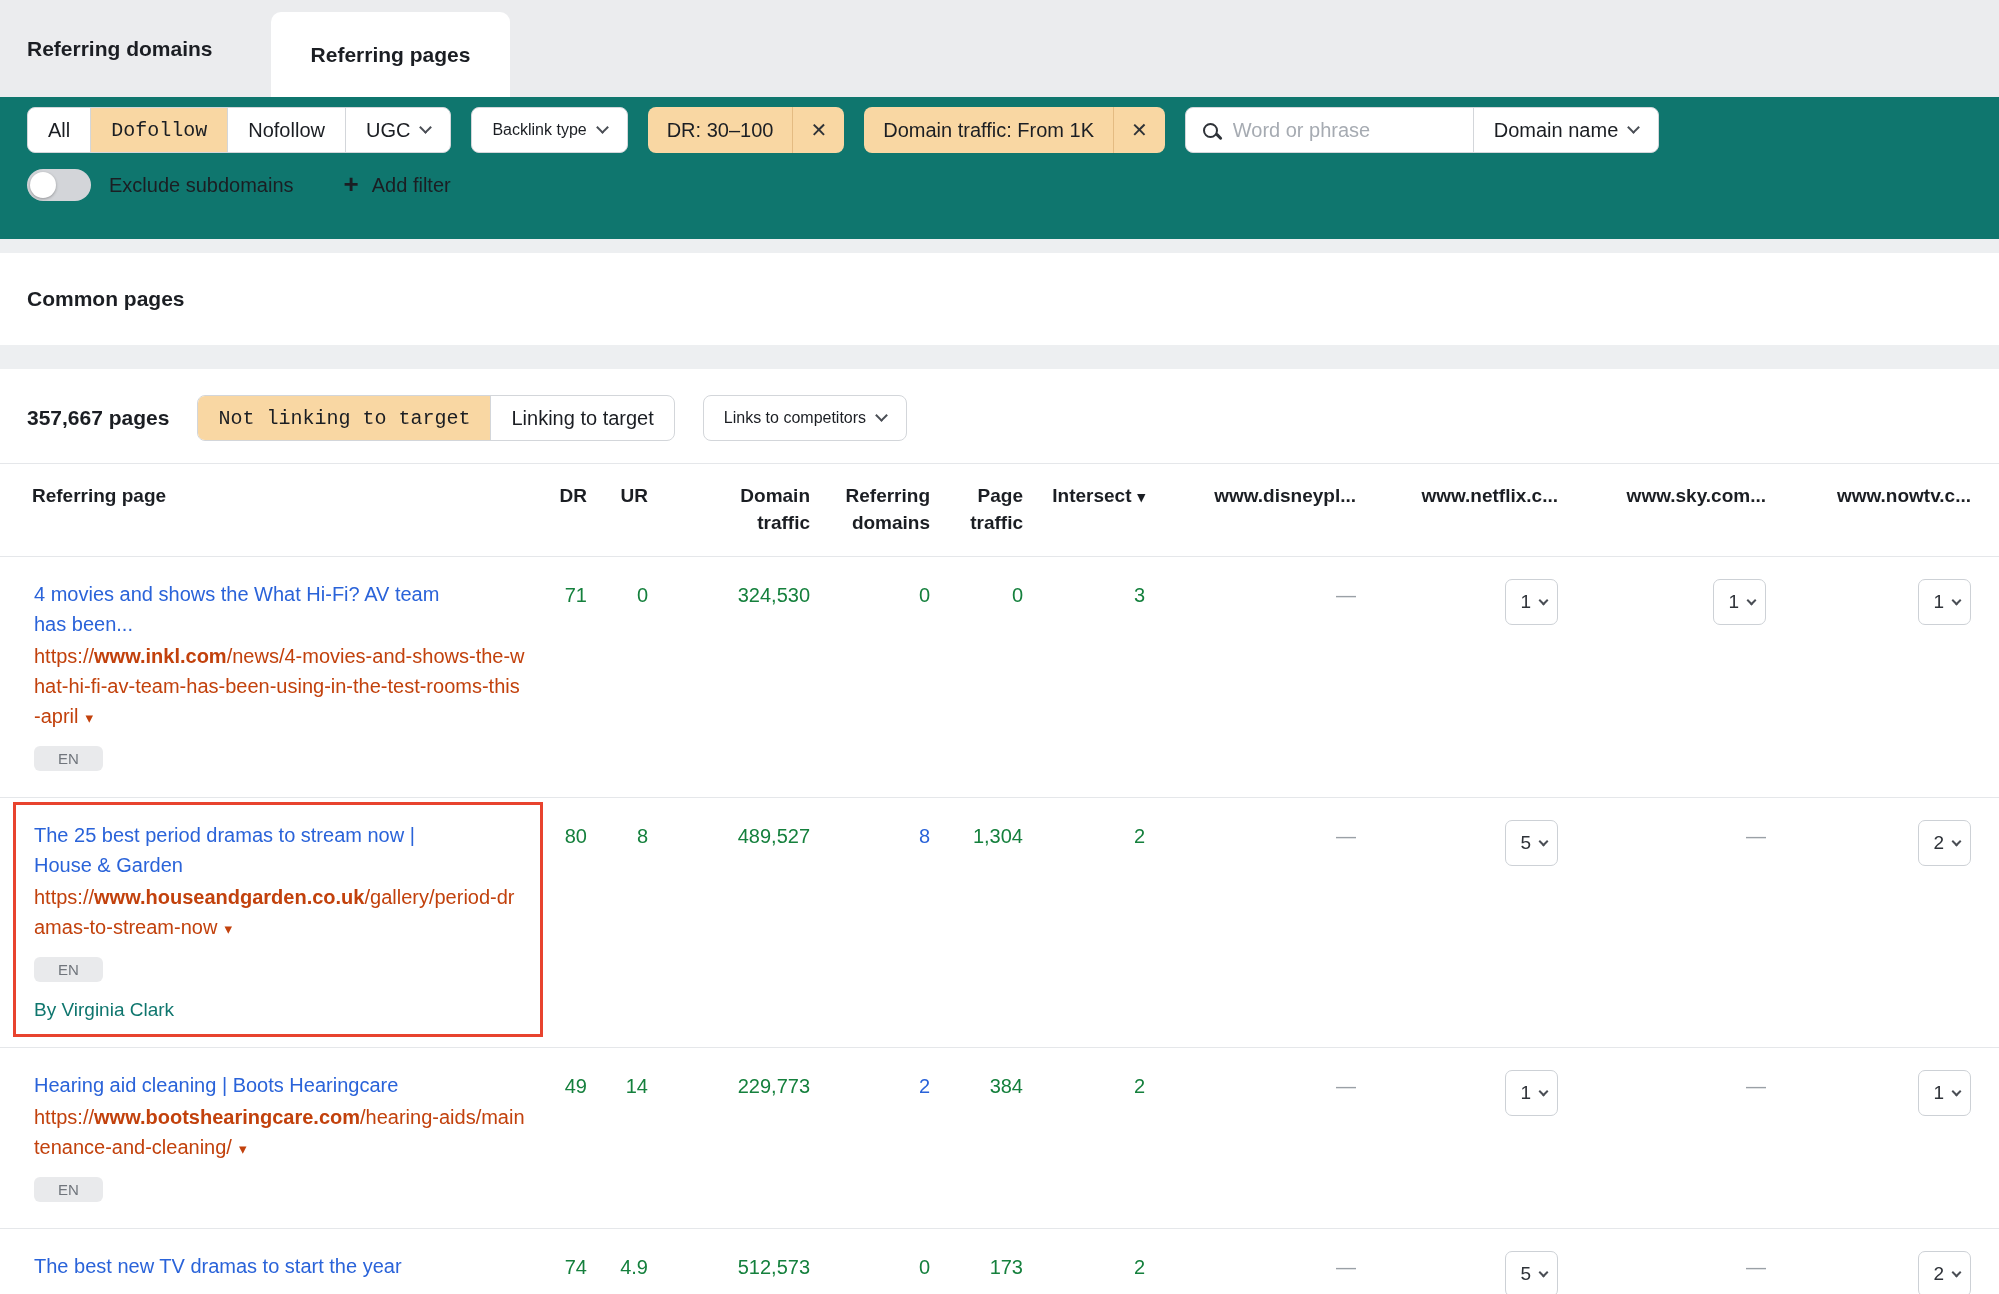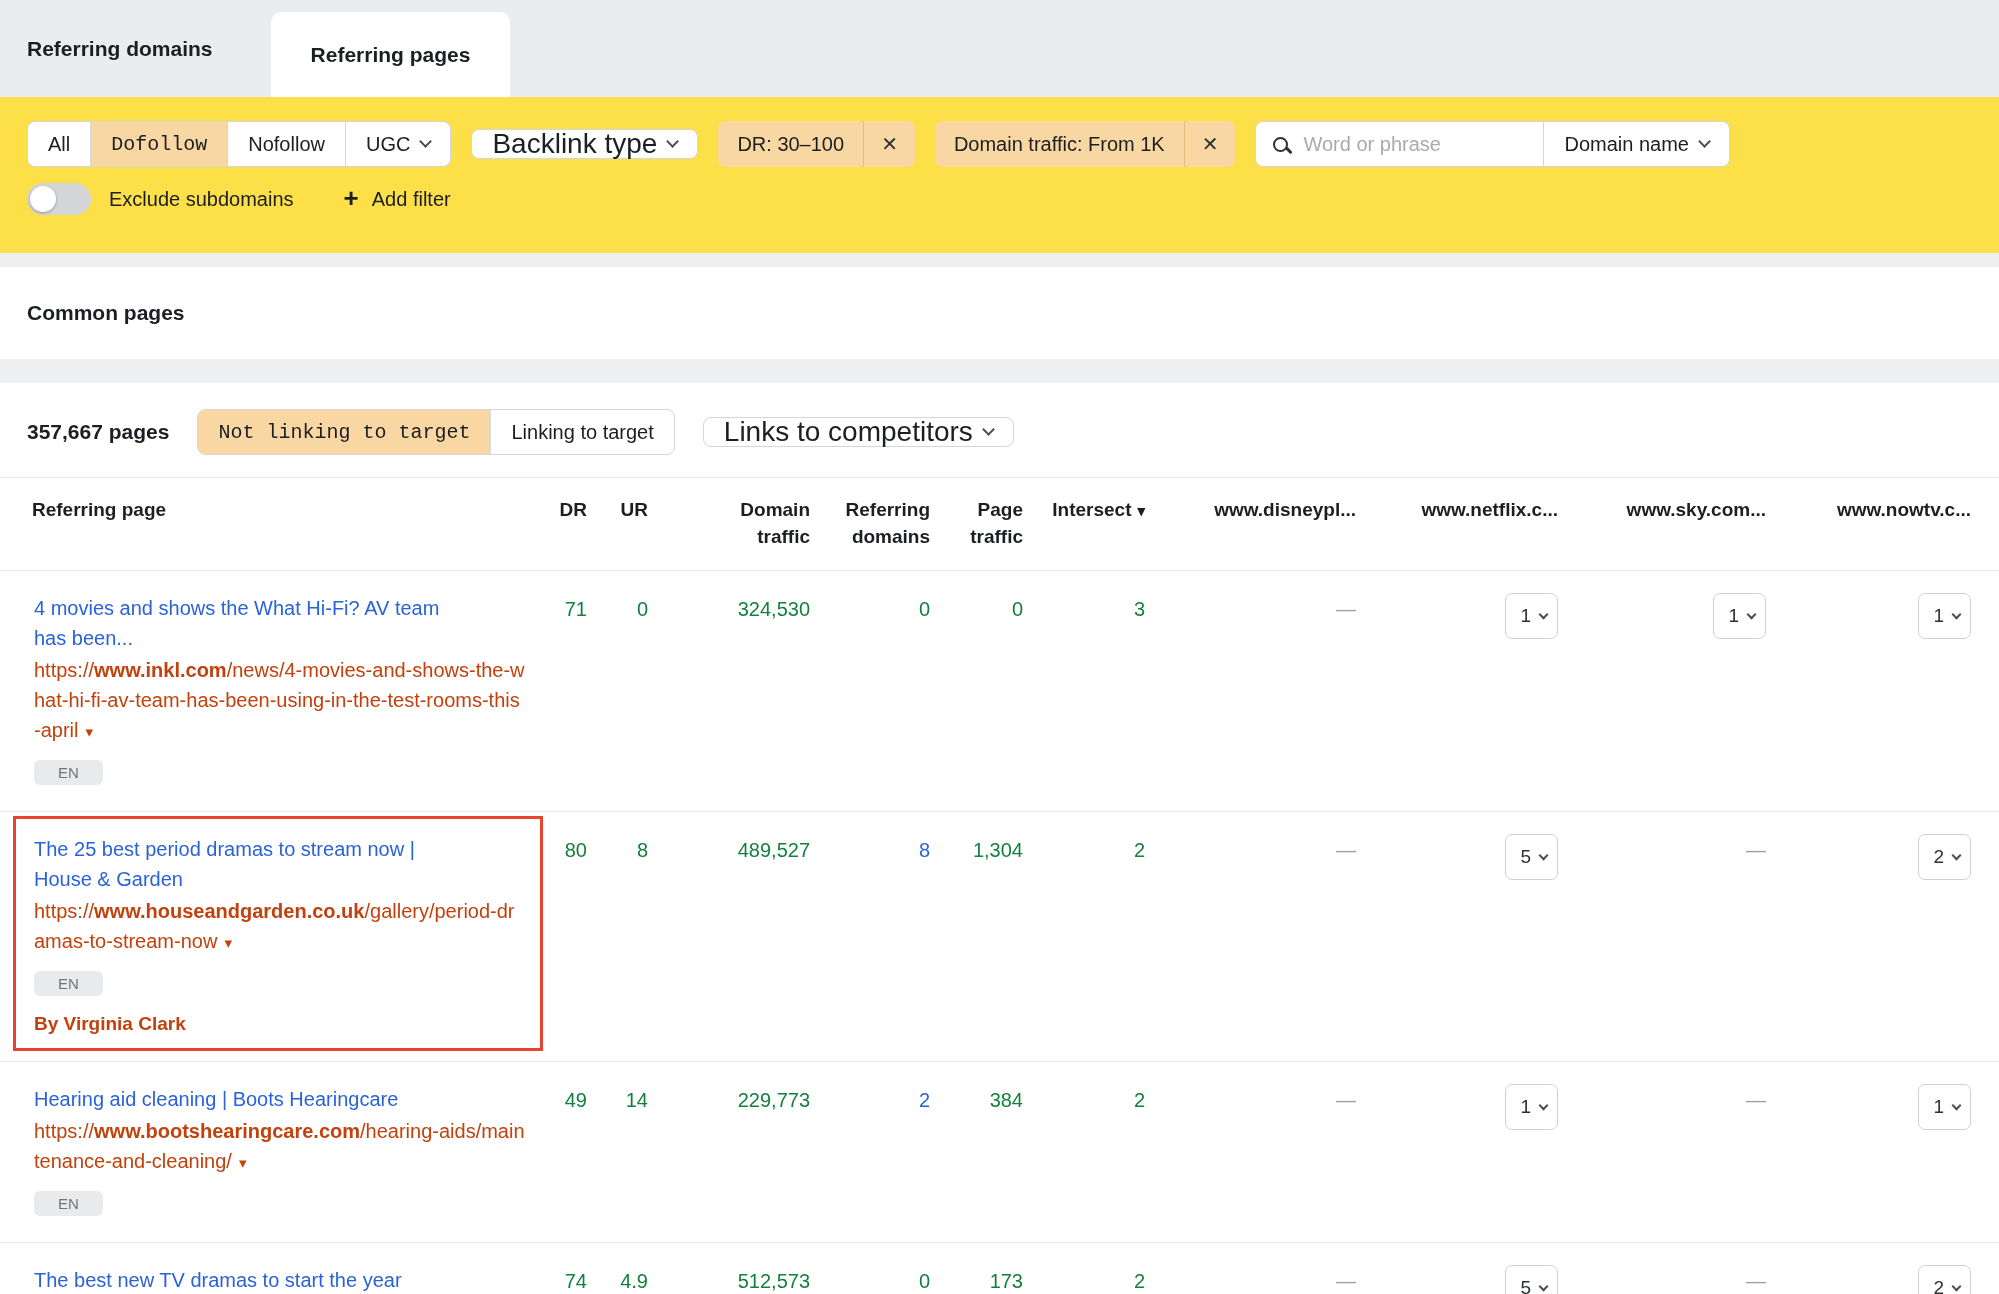--- a/index.html
+++ b/index.html
@@ -8,29 +8,29 @@
     width:1999px; height:1294px; overflow:hidden;
     font-family:"Liberation Sans", sans-serif;
     color:#1b1e23; background:#fff;
   }
   
   .tabs-bar { height:97px; background:#ebecee; display:flex; align-items:stretch; padding-left:27px; }
   .tab { font-weight:700; font-size:21px; display:flex; align-items:center; white-space:nowrap; }
   .tab-inactive { padding:0 30px 0 0; cursor:pointer; }
   .tab-active { margin-top:12px; margin-left:28px; background:#fff; border-radius:10px 10px 0 0; padding:0 40px; }
   
-  .filters { padding:24px 27px 38px; background:#fde047; }
+  .filters { padding:10px 27px 38px; background:#0f766e; }
   .filter-row { display:flex; align-items:center; gap:20px; }
   .filter-row + .filter-row { margin-top:16px; }
   .seg { display:flex; align-items:stretch; height:46px; border:1px solid #d3d6da; border-radius:8px; overflow:hidden; background:#fff; }
   .seg-item { display:flex; align-items:center; padding:0 20px; font-size:20px; border-left:1px solid #d3d6da; cursor:pointer; white-space:nowrap; }
   .seg-item:first-child { border-left:none; }
   .seg-item.active { background:#f9d7a3;font-family:Liberation Mono, monospace; }
   .chev { display:inline-block; width:9px; height:9px; border-right:2px solid #4a4e55; border-bottom:2px solid #4a4e55; transform:rotate(45deg); margin-top:-5px; margin-left:11px; flex:none; }
-  .btnd { display:flex; align-items:center; height:30px; border:1px solid #d3d6da; border-radius:8px; padding:0 20px; font-size:28px; background:#fff; cursor:pointer; white-space:nowrap; }
+  .btnd { display:flex; align-items:center; height:46px; border:1px solid #d3d6da; border-radius:8px; padding:0 20px; font-size:16px; background:#fff; cursor:pointer; white-space:nowrap; }
   .chip { display:flex; align-items:stretch; height:46px; border-radius:8px; background:#f9d7a3; font-size:20px; overflow:hidden; }
   .chip-label { display:flex; align-items:center; padding:0 19px; white-space:nowrap; }
   .chip-x { display:flex; align-items:center; padding:0 17px; border-left:1px solid #e4bb82; font-size:20px; color:#2f3237; cursor:pointer; }
   .search-group { display:flex; align-items:stretch; height:46px; border:1px solid #d3d6da; border-radius:8px; background:#fff; }
   .search-box { display:flex; align-items:center; gap:13px; padding:0 17px; }
   .search-box input { border:none; outline:none; font-size:20px; width:225px; color:#2e3238; background:transparent; font-family:"Liberation Sans",sans-serif; }
   .search-box input::placeholder { color:#a6abb2; }
   .mag { position:relative; width:15px; height:15px; border:2.5px solid #2e3238; border-radius:50%; flex:none; }
   .mag::after { content:""; position:absolute; width:8px; height:2.5px; background:#2e3238; right:-7px; bottom:-2px; transform:rotate(45deg); border-radius:2px; }
   .search-mode { display:flex; align-items:center; padding:0 20px; border-left:1px solid #d3d6da; font-size:20px; cursor:pointer; white-space:nowrap; }
@@ -54,21 +54,21 @@
   .th-page { text-align:left; padding-left:32px; }
   .sort-caret { font-size:15px; margin-left:6px; }
   .row { padding:22px 0 26px; position:relative; align-items:start; }
   .row + .row { border-top:1px solid #e5e7ea; }
   .page-cell { padding-left:34px; }
   .title { color:#2a63d9; font-size:20px; line-height:30px; text-decoration:none; display:block; max-width:430px; cursor:pointer; }
   .url { color:#c2410c; font-size:20px; line-height:30px; word-break:break-all; max-width:497px; margin-top:2px; cursor:pointer; }
   .url b { font-weight:700; }
   .url-caret { font-size:15px; margin-left:7px; }
   .en { display:inline-block; margin-top:13px; background:#e9eaec; color:#70757c; font-size:15px; padding:5px 24px; border-radius:6px; line-height:1; }
-  .byline { margin-top:17px; color:#c2410c; font-size:19px;font-weight:bold; }
+  .byline { margin-top:17px; color:#0f766e; font-size:19px; }
   .cell-num { font-size:20px; text-align:right; line-height:32px; color:#15803d; text-decoration:none; display:block; }
   .cell-num.blue { color:#2a63d9; cursor:pointer; }
   .cell-comp { text-align:right; line-height:32px; }
   .dash { color:#9aa0a6; font-size:20px; }
   .mini { display:inline-flex; align-items:center; gap:9px; border:1px solid #cdd1d6; border-radius:7px; padding:6px 10px 6px 14px; font-size:19px; background:#fff; cursor:pointer; color:#2e3238; }
   .mini .chev { width:7px; height:7px; margin:-3px 0 0 0; }
   .red-box { position:absolute; left:13px; top:4px; width:530px; bottom:10px; border:3px solid #e8432e; pointer-events:none; }
 </style>
 </head>
 <body>

